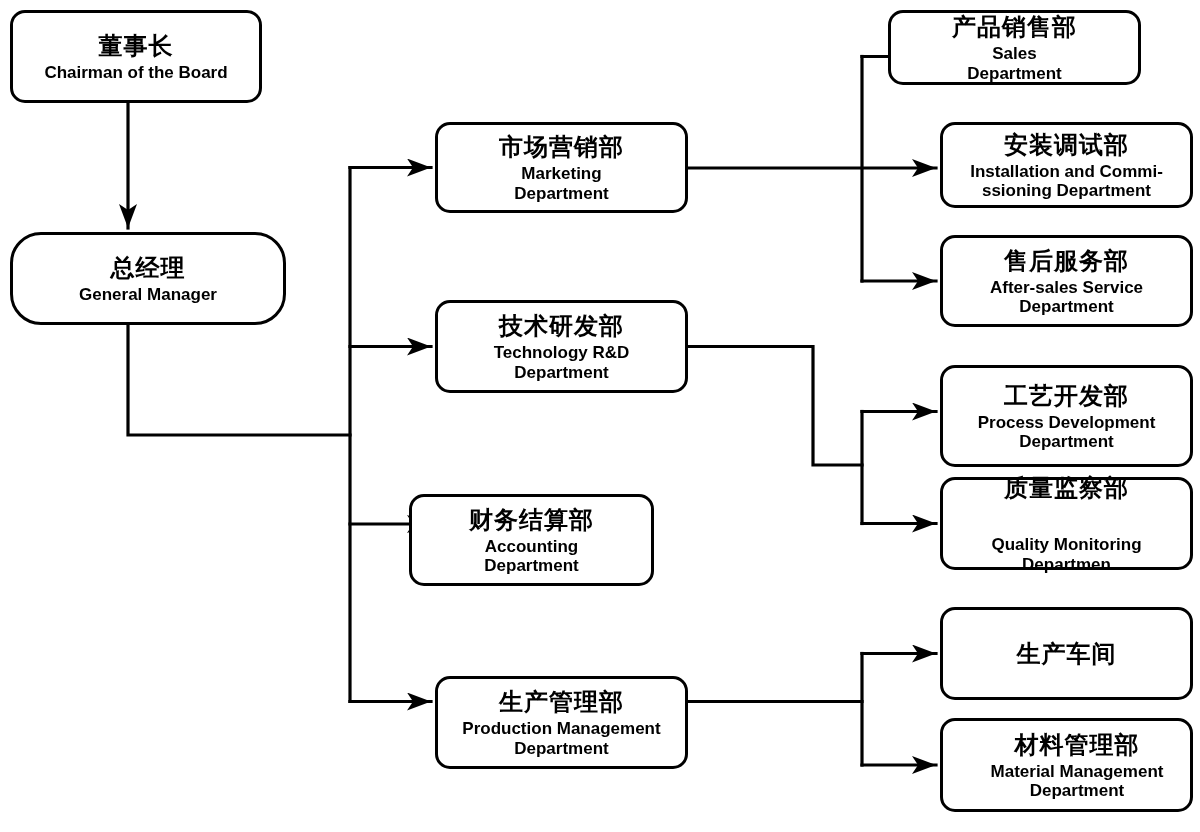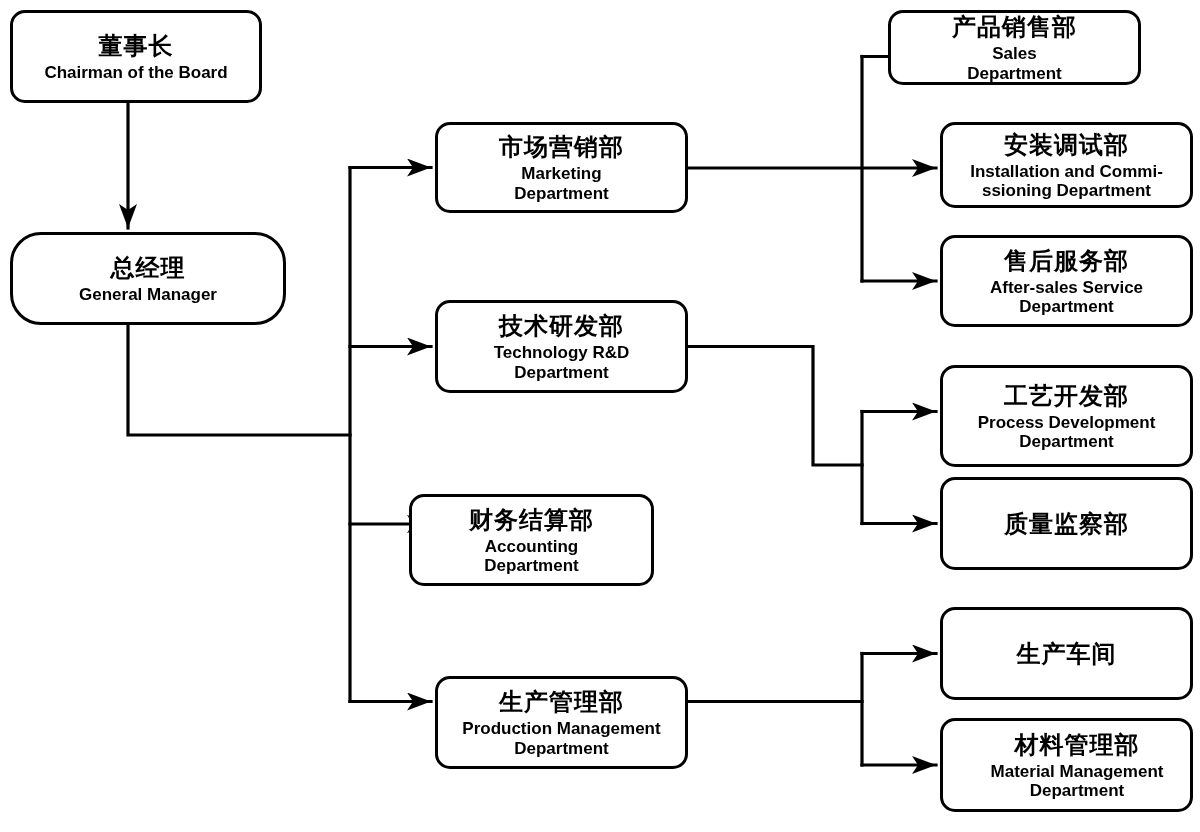--- a/index.html
+++ b/index.html
@@ -153,20 +153,22 @@
   </div>
 
   <div class="node" id="n-process">
     <div class="zh">工艺开发部</div>
     <div class="en">Process Development
 Department</div>
   </div>
 
   <div class="node" id="n-quality">
     <div class="zh">质量监察部</div>
+    <div class="en">Quality Monitoring
+Departmen</div>
   </div>
 
   <div class="node" id="n-workshop">
     <div class="zh">生产车间</div>
   </div>
 
   <div class="node" id="n-material">
     <div class="zh">材料管理部</div>
     <div class="en">Material Management
 Department</div>

